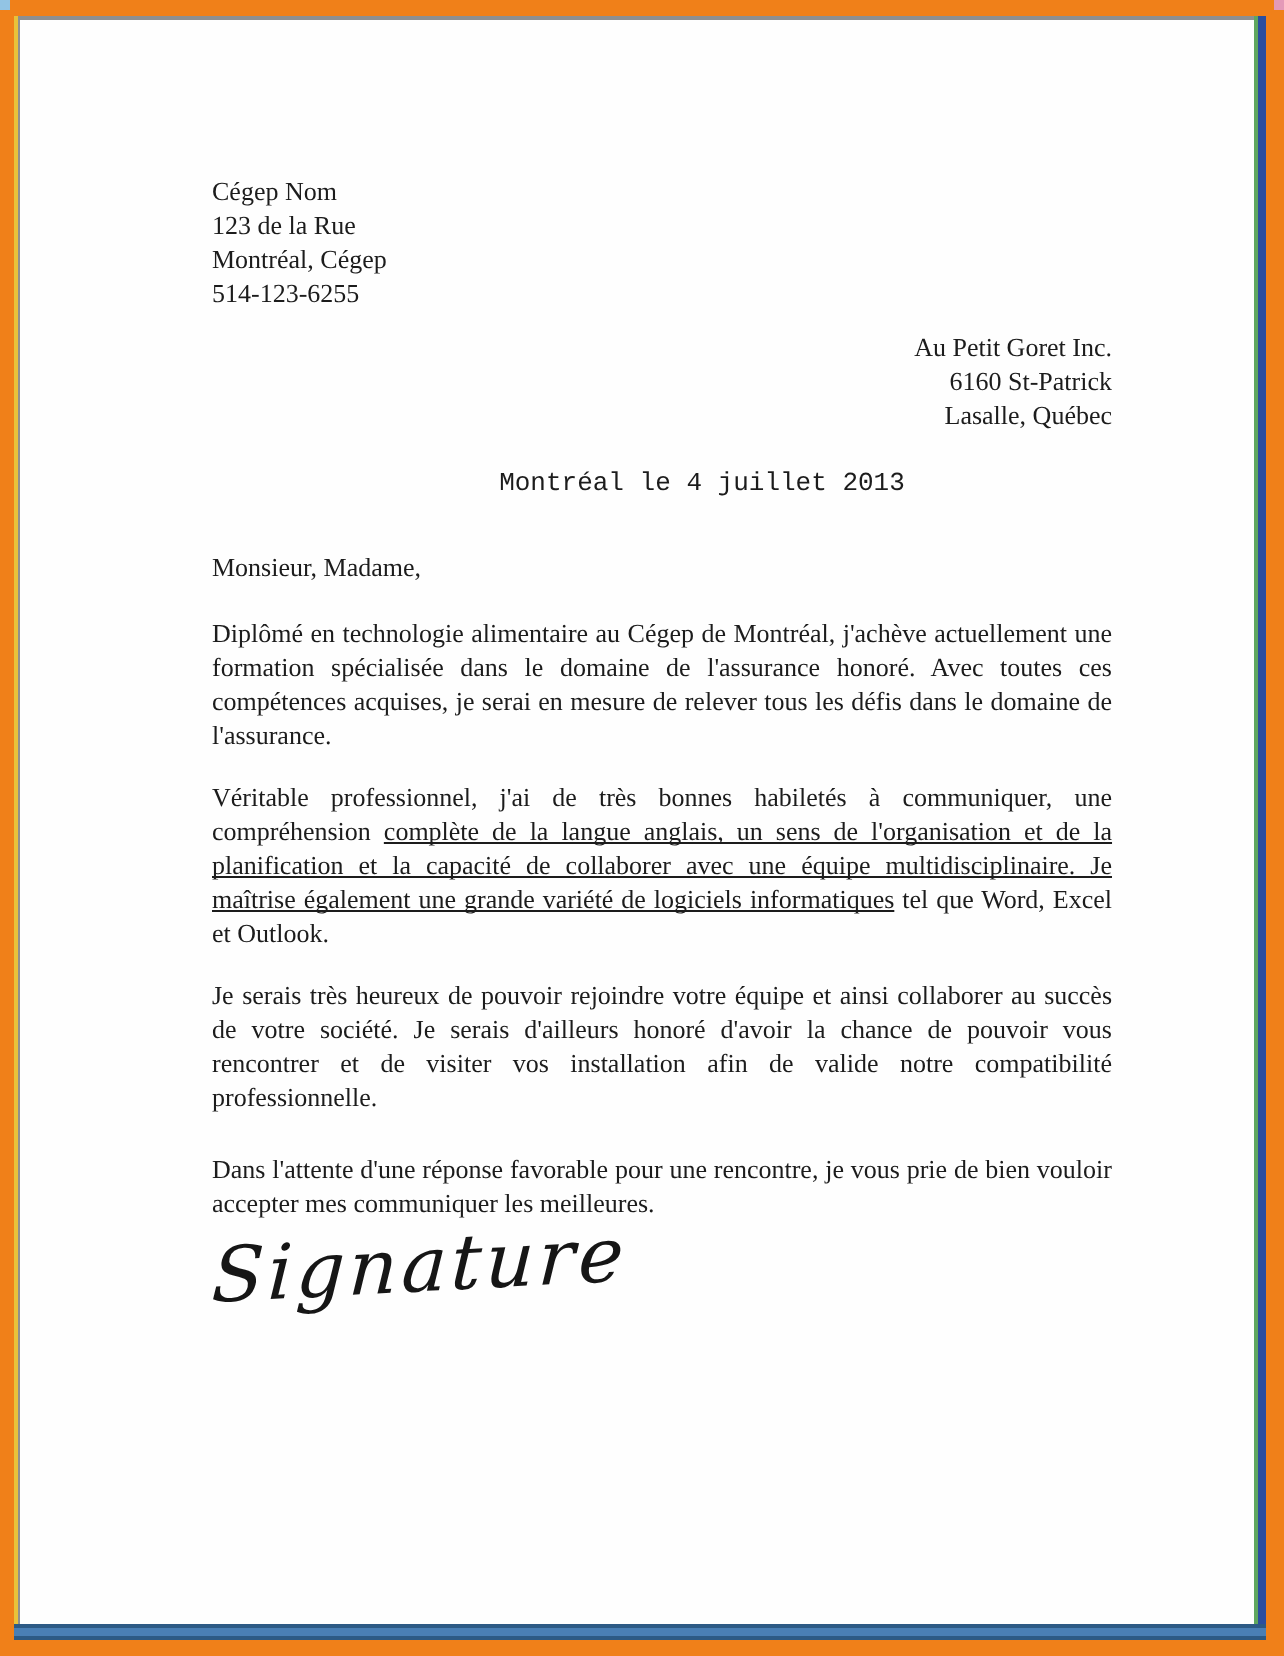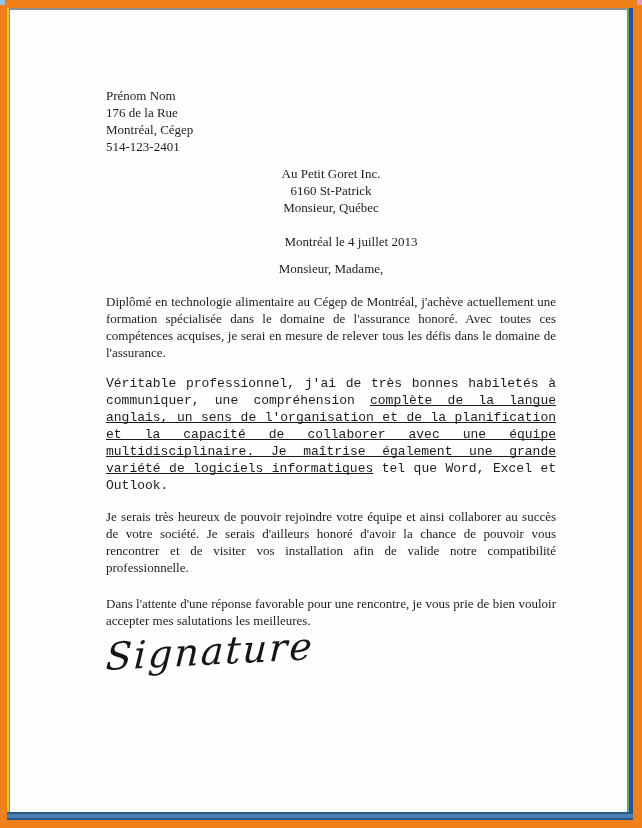--- a/index.html
+++ b/index.html
@@ -49,26 +49,26 @@
   .dot-tr { right: 0; top: 0; background: var(--dot-pink, #E49AB8); }
 
   
   .letter {
     position: absolute;
     left: 96px; top: 77px; width: 450px;
     color: var(--text, #1c1c1c);
     font-size: 13px; line-height: 17px;
   }
   .sender-block div { text-align: left; }
-  .recipient-block { margin-top: 10px; text-align: center; }
-  .date-line { margin-top: 17px; text-align: center; position: relative; left: 20px; }
-  .salutation { margin-top: 10px; text-align: center; }
+  .recipient-block { margin-top: 10px; text-align: right; }
+  .date-line { margin-top: 17px; text-align: center; position: relative; left: 20px; font-family: Liberation Mono, monospace; }
+  .salutation { margin-top: 25px; }
   .letter p { margin: 0; text-align: justify; }
   .p1 { margin-top: 16px !important; }
-  .p2 { margin-top: 14px !important; font-family: Liberation Mono, monospace; }
+  .p2 { margin-top: 14px !important; }
   .p3 { margin-top: 14px !important; }
   .p4 { margin-top: 19px !important; }
   .u { text-decoration: underline; text-decoration-skip-ink: none; }
   .signature {
     margin-top: 20px;
     font-family: "DejaVu Serif", serif;
     font-style: italic;
     font-size: 38px;
     letter-spacing: 2px;
     transform: rotate(-3deg) skewX(-6deg);
@@ -85,41 +85,41 @@
   <div class="accent-left"></div>
   <div class="accent-right"></div>
   <div class="accent-bottom"></div>
   <div class="dot dot-tl"></div>
   <div class="dot dot-tr"></div>
 
   <div class="page">
     <div class="letter">
 
       <div class="sender-block">
-        <div>Prénom Nom</div>
-        <div>176 de la Rue</div>
+        <div>Cégep Nom</div>
+        <div>123 de la Rue</div>
         <div>Montréal, Cégep</div>
-        <div>514-123-2401</div>
+        <div>514-123-6255</div>
       </div>
 
       <div class="recipient-block">
         <div>Au Petit Goret Inc.</div>
         <div>6160 St-Patrick</div>
-        <div>Monsieur, Québec</div>
+        <div>Lasalle, Québec</div>
       </div>
 
       <div class="date-line">Montréal le 4 juillet 2013</div>
 
       <div class="salutation">Monsieur, Madame,</div>
 
       <p class="p1">Diplômé en technologie alimentaire au Cégep de Montréal, j'achève actuellement une formation spécialisée dans le domaine de l'assurance honoré. Avec toutes ces compétences acquises, je serai en mesure de relever tous les défis dans le domaine de l'assurance.</p>
 
       <p class="p2"><span>Véritable professionnel, j'ai de très bonnes habiletés à communiquer, une compréhension </span><span class="u">complète de la langue anglais, un sens de l'organisation et de la planification et la capacité de collaborer avec une équipe multidisciplinaire. Je maîtrise également une grande variété de logiciels informatiques</span><span> tel que Word, Excel et Outlook.</span></p>
 
       <p class="p3">Je serais très heureux de pouvoir rejoindre votre équipe et ainsi collaborer au succès de votre société. Je serais d'ailleurs honoré d'avoir la chance de pouvoir vous rencontrer et de visiter vos installation afin de valide notre compatibilité professionnelle.</p>
 
-      <p class="p4">Dans l'attente d'une réponse favorable pour une rencontre, je vous prie de bien vouloir accepter mes salutations les meilleures.</p>
+      <p class="p4">Dans l'attente d'une réponse favorable pour une rencontre, je vous prie de bien vouloir accepter mes communiquer les meilleures.</p>
 
       <div class="signature">Signature</div>
 
     </div>
   </div>
 </div>
 
 </body></html>

